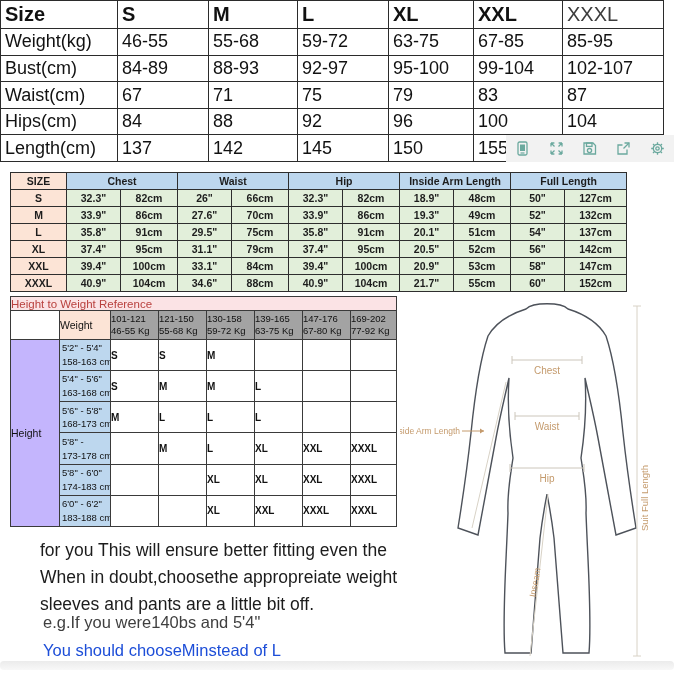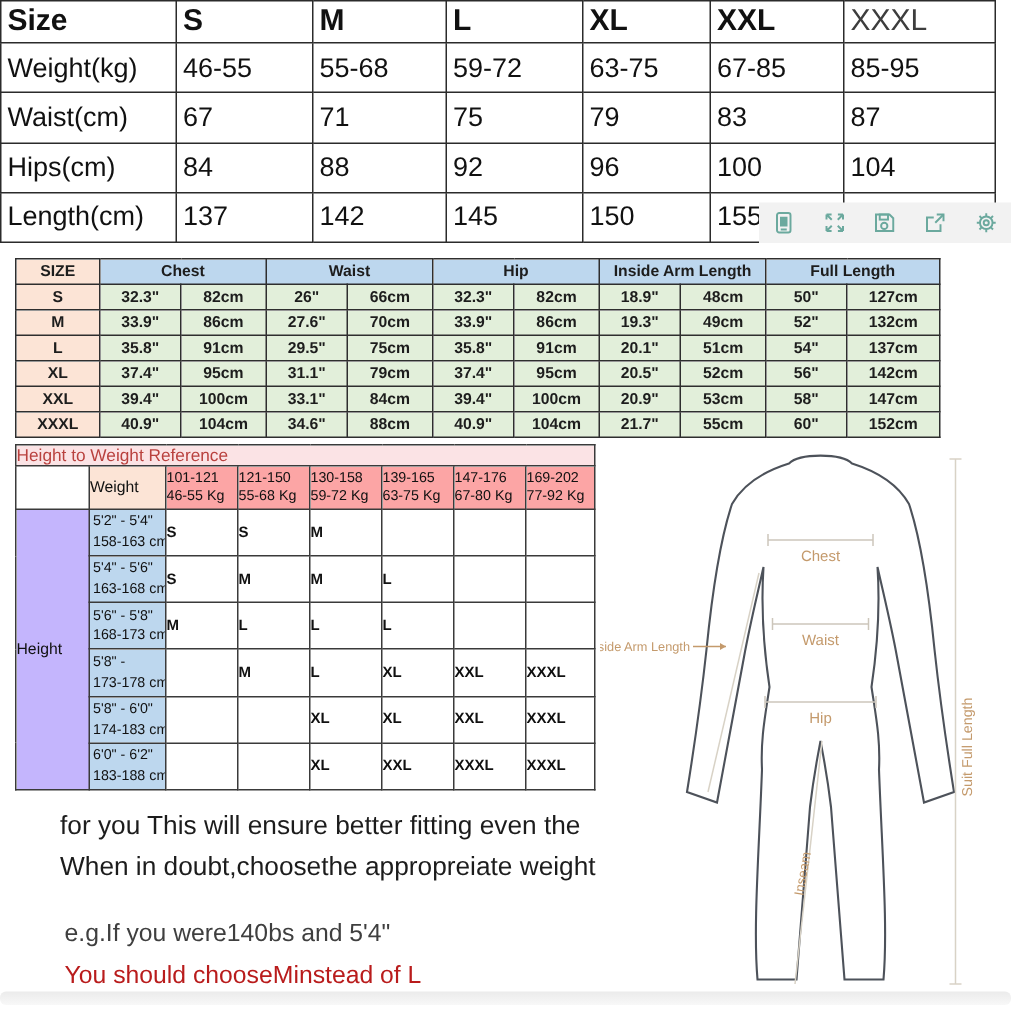--- a/index.html
+++ b/index.html
@@ -31,31 +31,31 @@
   #t2 .size-col{background:#fce4d6;}
   #t2 .data-cell{background:#e2efda;font-weight:600;}
 
   
   #t3{left:10px;top:296px;width:387px;height:231px;}
   #t3 th,#t3 td{border:1px solid #3a3a3a;text-align:left;padding:0;
                 white-space:nowrap;overflow:hidden;}
   #t3 .title{background:#fbe3e5;color:#b9413e;font-size:11.5px;font-weight:400;height:13px;}
   #t3 .corner{background:#fff;}
   #t3 .wlabel{background:#fce4d6;font-size:10.5px;font-weight:400;height:28px;}
-  #t3 .wcol{background:#fca5a5;font-size:9.5px;font-weight:400;line-height:1.25;}
+  #t3 .wcol{background:#a3a3a3;font-size:9.5px;font-weight:400;line-height:1.25;}
   #t3 .hmerge{background:#c4b5fd;font-size:10.5px;font-weight:400;}
   #t3 .hrange{background:#bdd7ee;font-size:9.5px;font-weight:400;text-align:left;
               padding-left:2px;line-height:1.45;}
   #t3 .mcell{background:#fff;font-size:10px;font-weight:700;height:30px;}
 
   
   .note{position:absolute;left:40px;top:537px;font-size:17.5px;line-height:27px;
         color:#1c1c1c;}
   .eg1{position:absolute;left:43px;top:613px;font-size:16.5px;color:#3f3f3f;}
-  .eg2{position:absolute;left:43px;top:641px;font-size:16.5px;color:#b91c1c;}
+  .eg2{position:absolute;left:43px;top:641px;font-size:16.5px;color:#1d4ed8;}
 
   
   #diagram{position:absolute;left:400px;top:298px;width:274px;height:372px;}
   #diagram text{font-family:"Liberation Sans",sans-serif;fill:#c49a6c;}
 
   #bottom-band{position:absolute;left:0;top:661px;width:674px;height:9px;
                background:linear-gradient(#ebebeb,#f8f8f8);border-radius:4px;}
 </style>
 </head>
 <body>
@@ -83,20 +83,29 @@
   </thead>
   <tbody>
       <tr>
         <td>Weight(kg)</td>
         <td>46-55</td>
         <td>55-68</td>
         <td>59-72</td>
         <td>63-75</td>
         <td>67-85</td>
         <td>85-95</td>
+      </tr>
+      <tr>
+        <td>Bust(cm)</td>
+        <td>84-89</td>
+        <td>88-93</td>
+        <td>92-97</td>
+        <td>95-100</td>
+        <td>99-104</td>
+        <td>102-107</td>
       </tr>
       <tr>
         <td>Waist(cm)</td>
         <td>67</td>
         <td>71</td>
         <td>75</td>
         <td>79</td>
         <td>83</td>
         <td>87</td>
       </tr>
@@ -436,17 +445,18 @@
     <line x1="237" y1="8" x2="237" y2="358"></line>
     <line x1="233" y1="8" x2="241" y2="8"></line>
     <line x1="233" y1="358" x2="241" y2="358"></line>
   </g>
   <text x="248" y="200" font-size="9.5" text-anchor="middle" transform="rotate(-90 248 200)">Suit Full Length</text>
 </svg>
 
 <div class="note">
   <div>for you This will ensure better fitting even the</div>
   <div>When in doubt,choosethe appropreiate weight</div>
+  <div>sleeves  and pants are a little bit off.</div>
 </div>
 <div class="eg1">e.g.If you were140bs and 5'4"</div>
 <div class="eg2">You should chooseMinstead of L</div>
 
 <div id="bottom-band"></div>
 
 </body></html>

